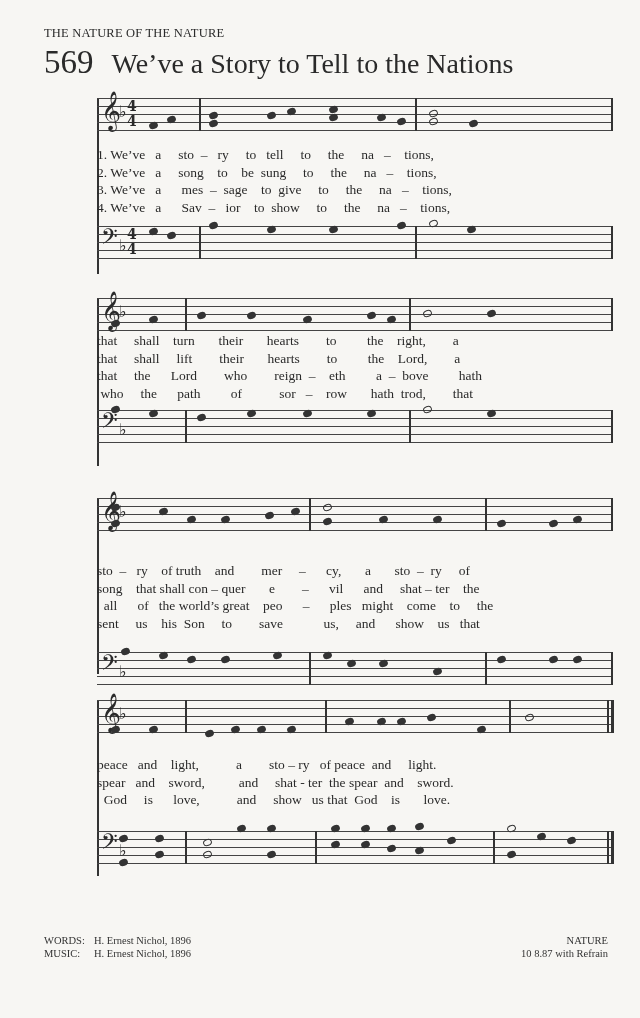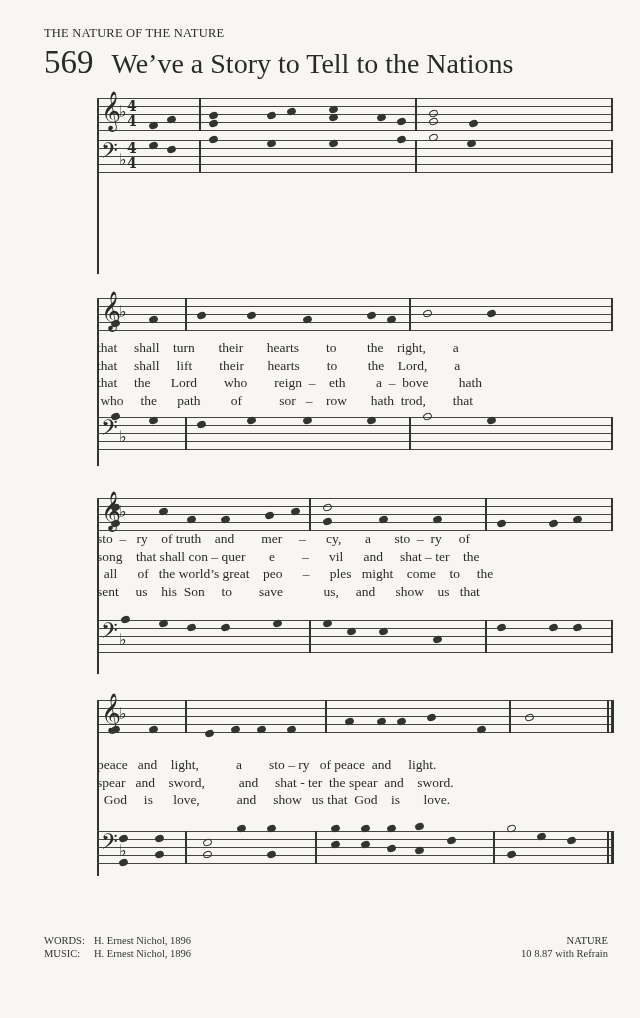--- a/index.html
+++ b/index.html
@@ -61,20 +61,26 @@
     <div class="note" style="left:232px;top:8px"></div>
       <div class="note" style="left:232px;top:16px"></div>
     <div class="note" style="left:280px;top:16px"></div>
       <div class="note" style="left:300px;top:20px"></div>
     <div class="bar" style="left:318px"></div>
     <div class="note open" style="left:332px;top:12px"></div>
       <div class="note open" style="left:332px;top:20px"></div>
     <div class="note" style="left:372px;top:22px"></div>
     <div class="bar" style="left:514px"></div>
   </div>
+  <div class="lyrics" style="margin-top:16px;">
+    <div class="lyric-line" style="white-space:pre">1. We’ve   a     sto  –   ry     to   tell     to     the     na   –    tions,</div>
+    <div class="lyric-line" style="white-space:pre">2. We’ve   a     song    to    be  sung     to     the     na   –    tions,</div>
+    <div class="lyric-line" style="white-space:pre">3. We’ve   a      mes  –  sage    to  give     to     the     na   –    tions,</div>
+    <div class="lyric-line" style="white-space:pre">4. We’ve   a      Sav  –   ior    to  show     to     the     na   –    tions,</div>
+  </div>
   <div class="staff" style="margin-top:10px">
     <div class="line" style="top:0"></div>
       <div class="line" style="top:8px"></div>
       <div class="line" style="top:16px"></div>
       <div class="line" style="top:24px"></div>
       <div class="line" style="top:32px"></div>
     <span class="clef bass-clef">𝄢</span>
     <span class="flat" style="top:10px">♭</span>
     <span class="timesig" style="top:1px"><span>4</span><br><span>4</span></span>
     <div class="note" style="left:52px;top:2px"></div>
@@ -107,21 +113,21 @@
     <div class="note" style="left:100px;top:14px"></div>
       <div class="note" style="left:150px;top:14px"></div>
     <div class="note" style="left:206px;top:18px"></div>
       <div class="note" style="left:270px;top:14px"></div>
     <div class="note" style="left:290px;top:18px"></div>
     <div class="bar" style="left:312px"></div>
     <div class="note open" style="left:326px;top:12px"></div>
       <div class="note" style="left:390px;top:12px"></div>
     <div class="bar" style="left:514px"></div>
   </div>
-  <div class="lyrics" style="margin-top:9px;">
+  <div class="lyrics" style="margin-top:2px;">
     <div class="lyric-line" style="white-space:pre">that     shall    turn       their       hearts        to         the    right,        a</div>
     <div class="lyric-line" style="white-space:pre">that     shall     lift        their       hearts        to         the    Lord,        a</div>
     <div class="lyric-line" style="white-space:pre">that     the      Lord        who        reign  –    eth         a  –  bove         hath</div>
     <div class="lyric-line" style="white-space:pre"> who     the      path         of           sor   –    row       hath  trod,        that</div>
   </div>
   <div class="staff" style="margin-top:8px">
     <div class="line" style="top:0"></div>
       <div class="line" style="top:8px"></div>
       <div class="line" style="top:16px"></div>
       <div class="line" style="top:24px"></div>
@@ -163,21 +169,21 @@
     <div class="note open" style="left:226px;top:6px"></div>
       <div class="note" style="left:226px;top:20px"></div>
     <div class="note" style="left:282px;top:18px"></div>
       <div class="note" style="left:336px;top:18px"></div>
     <div class="bar" style="left:388px"></div>
     <div class="note" style="left:400px;top:22px"></div>
       <div class="note" style="left:452px;top:22px"></div>
     <div class="note" style="left:476px;top:18px"></div>
     <div class="bar" style="left:514px"></div>
   </div>
-  <div class="lyrics" style="">
+  <div class="lyrics" style="margin-top:32px;">
     <div class="lyric-line" style="white-space:pre">sto  –   ry    of truth    and        mer     –      cy,       a       sto  –  ry     of</div>
     <div class="lyric-line" style="white-space:pre">song    that shall con – quer       e        –      vil      and     shat – ter    the</div>
     <div class="lyric-line" style="white-space:pre">  all      of   the world’s great    peo      –      ples   might    come    to     the</div>
     <div class="lyric-line" style="white-space:pre">sent     us    his  Son     to        save            us,     and      show    us   that</div>
   </div>
   <div class="staff" style="margin-top:20px">
     <div class="line" style="top:0"></div>
       <div class="line" style="top:8px"></div>
       <div class="line" style="top:16px"></div>
       <div class="line" style="top:24px"></div>

